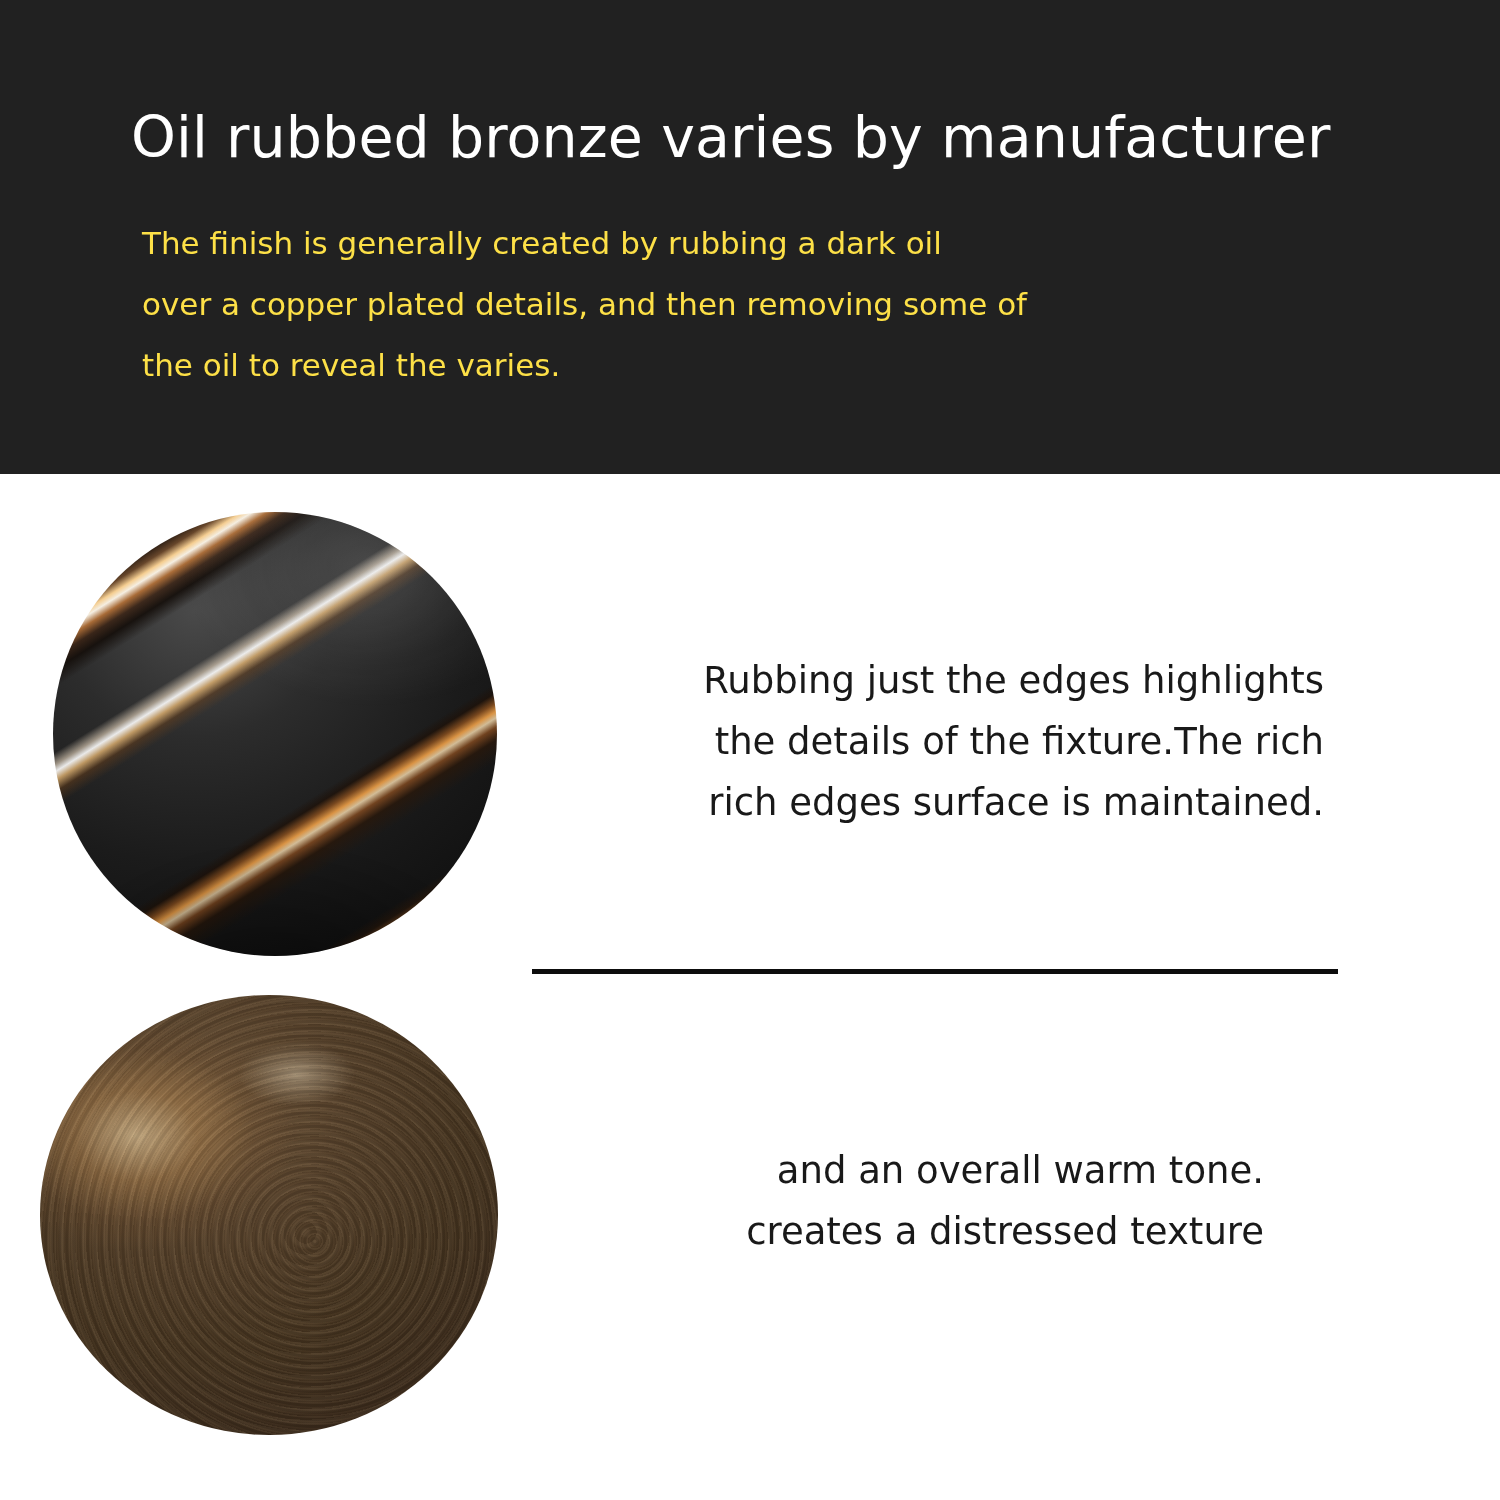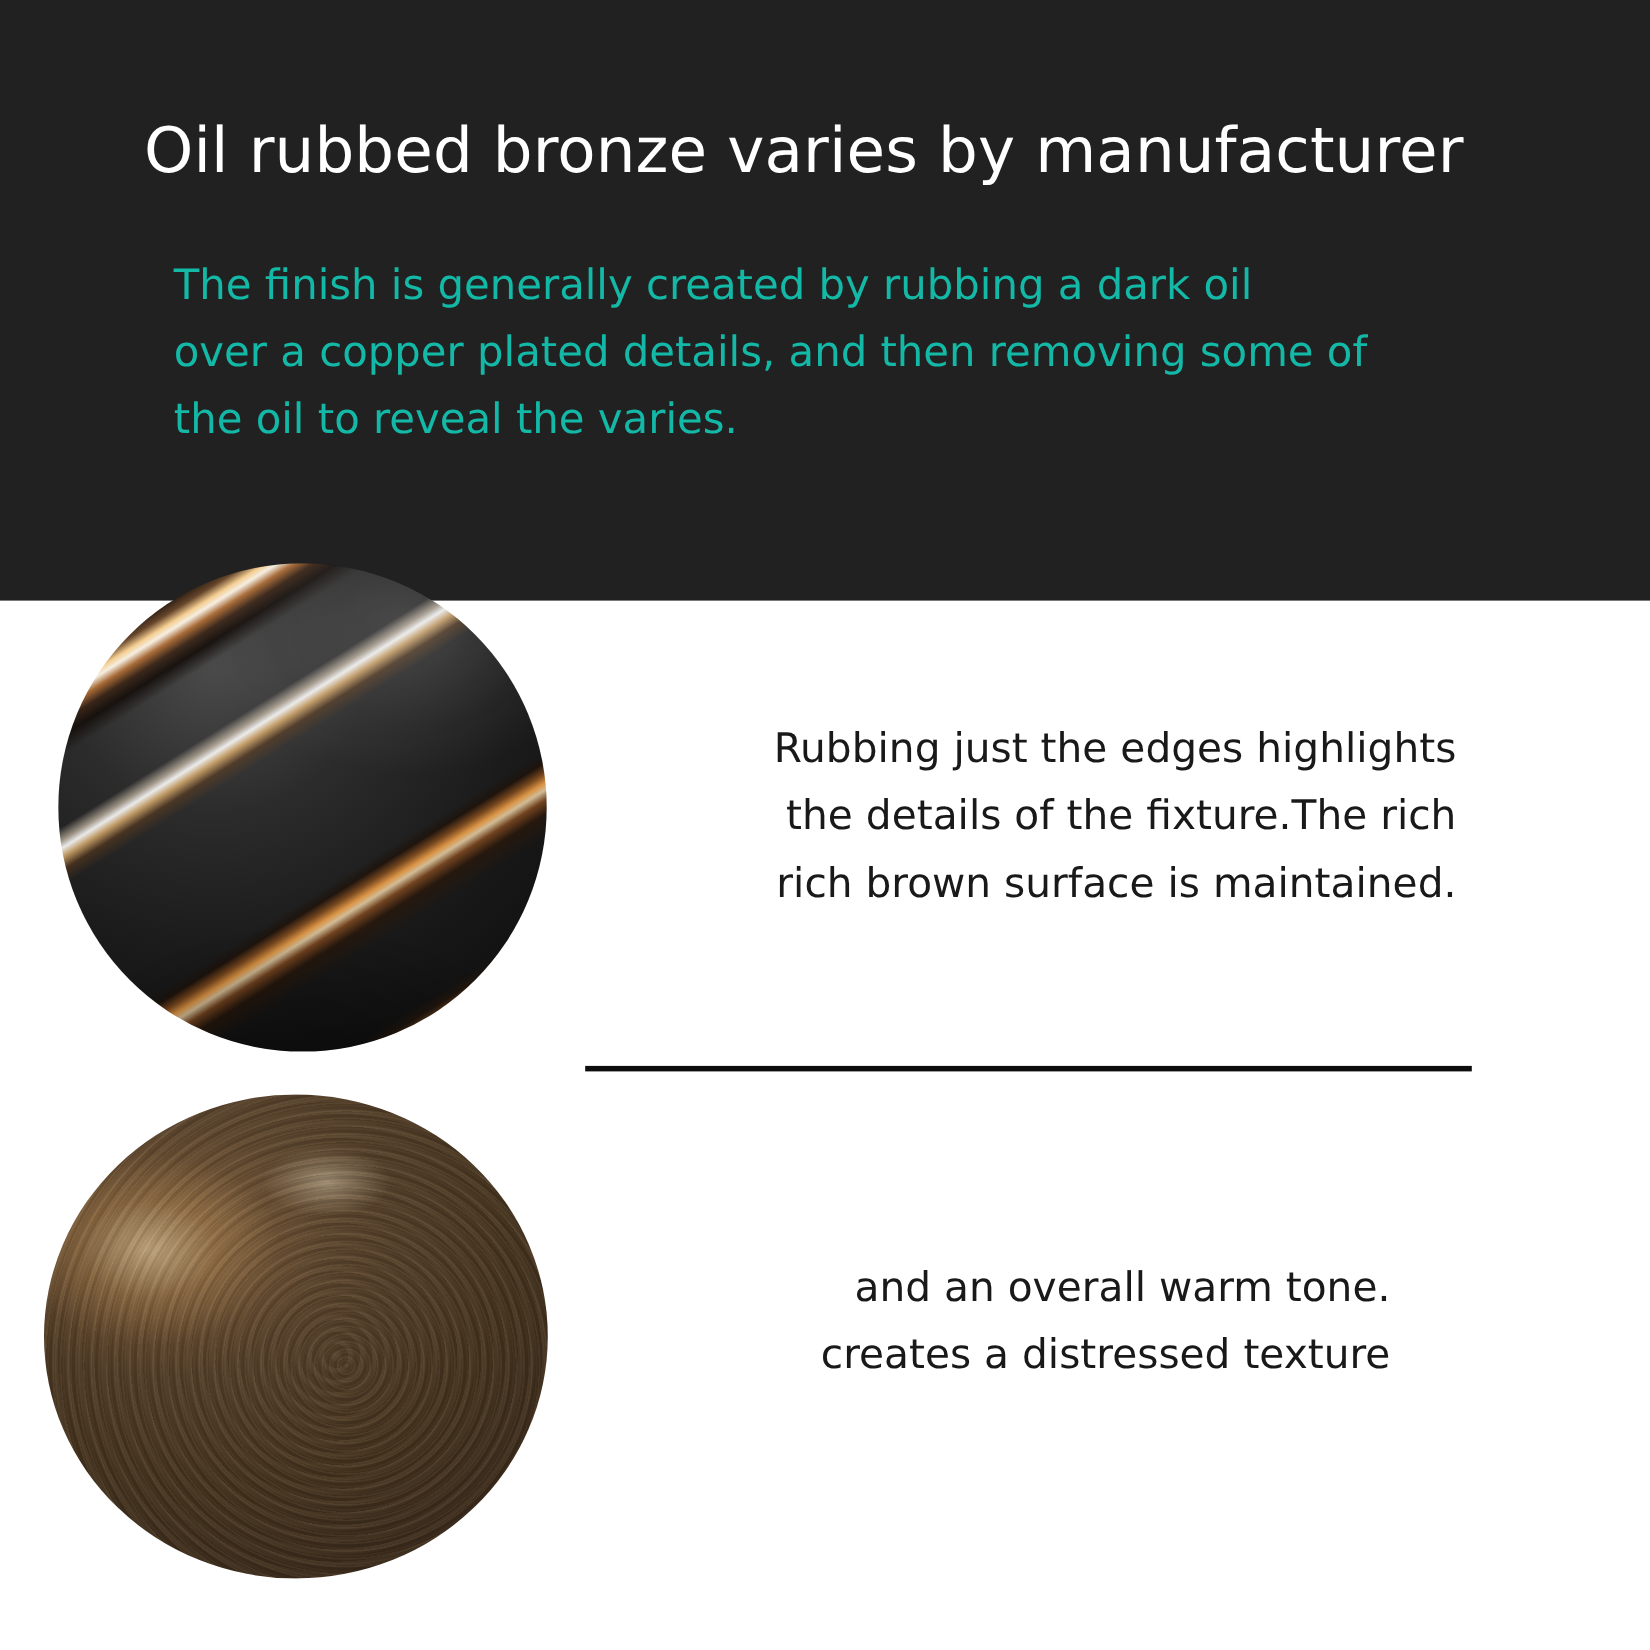--- a/index.html
+++ b/index.html
@@ -18,21 +18,21 @@
     background: #ffffff;
     overflow: hidden;
   }
 
   
   #header-band {
     position: absolute;
     left: 0;
     top: 0;
     width: 1500px;
-    height: 546px;
+    height: 474px;
     background: #212121;
   }
   #page-title {
     position: absolute;
     left: 131px;
     top: 104px;
     width: 1260px;
     margin: 0;
     color: #ffffff;
     font-family: "DejaVu Sans", sans-serif;
@@ -40,25 +40,25 @@
     font-size: 57px;
     line-height: 66px;
     letter-spacing: 0.1px;
     white-space: nowrap;
   }
   #header-description {
     position: absolute;
     left: 142px;
     top: 213px;
     width: 1180px;
-    margin: 16px;
-    color: #14b8a6;
+    margin: 0;
+    color: #fde047;
     font-family: "DejaVu Sans", sans-serif;
     font-weight: 400;
-    font-size: 38px;
+    font-size: 31px;
     line-height: 61px;
   }
   #header-description .line {
     display: block;
     white-space: nowrap;
   }
 
   
   .swatch {
     position: absolute;
@@ -241,21 +241,21 @@
       <span class="line">over a copper plated details, and then removing some of</span>
       <span class="line">the oil to reveal the varies.</span>
     </p>
   </div>
 
   <div class="swatch" id="swatch-edge-rubbed"></div>
 
   <p class="body-copy" id="caption-edge-rubbed">
     <span class="line">Rubbing just the edges highlights</span>
     <span class="line">the details of the fixture.The rich</span>
-    <span class="line">rich brown surface is maintained.</span>
+    <span class="line">rich edges surface is maintained.</span>
   </p>
 
   <div id="section-divider"></div>
 
   <div class="swatch" id="swatch-full-brushed"></div>
 
   <p class="body-copy" id="caption-full-brushed">
     <span class="line">and an overall warm tone.</span>
     <span class="line">creates a distressed texture</span>
   </p>

